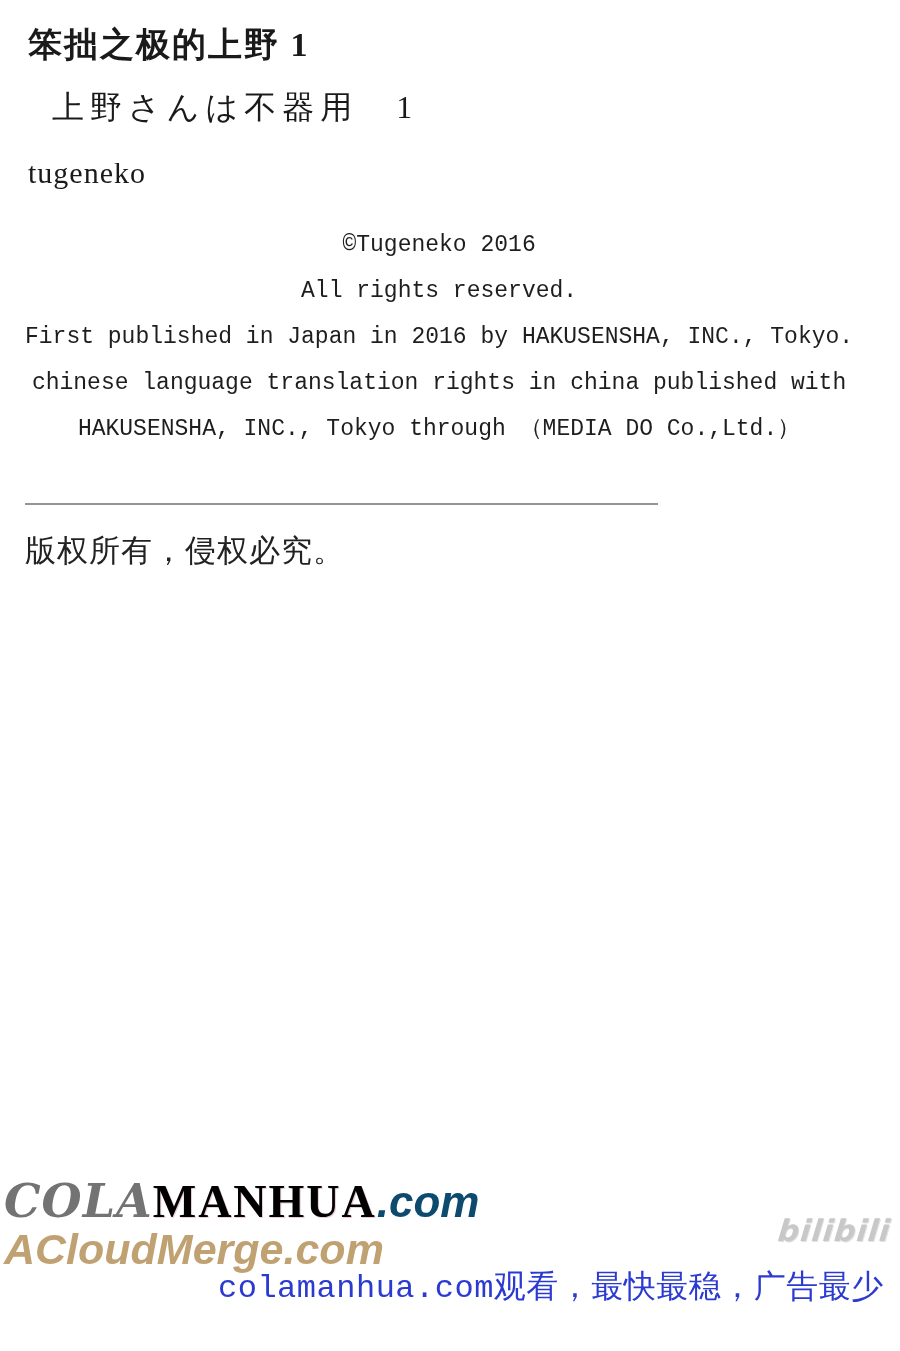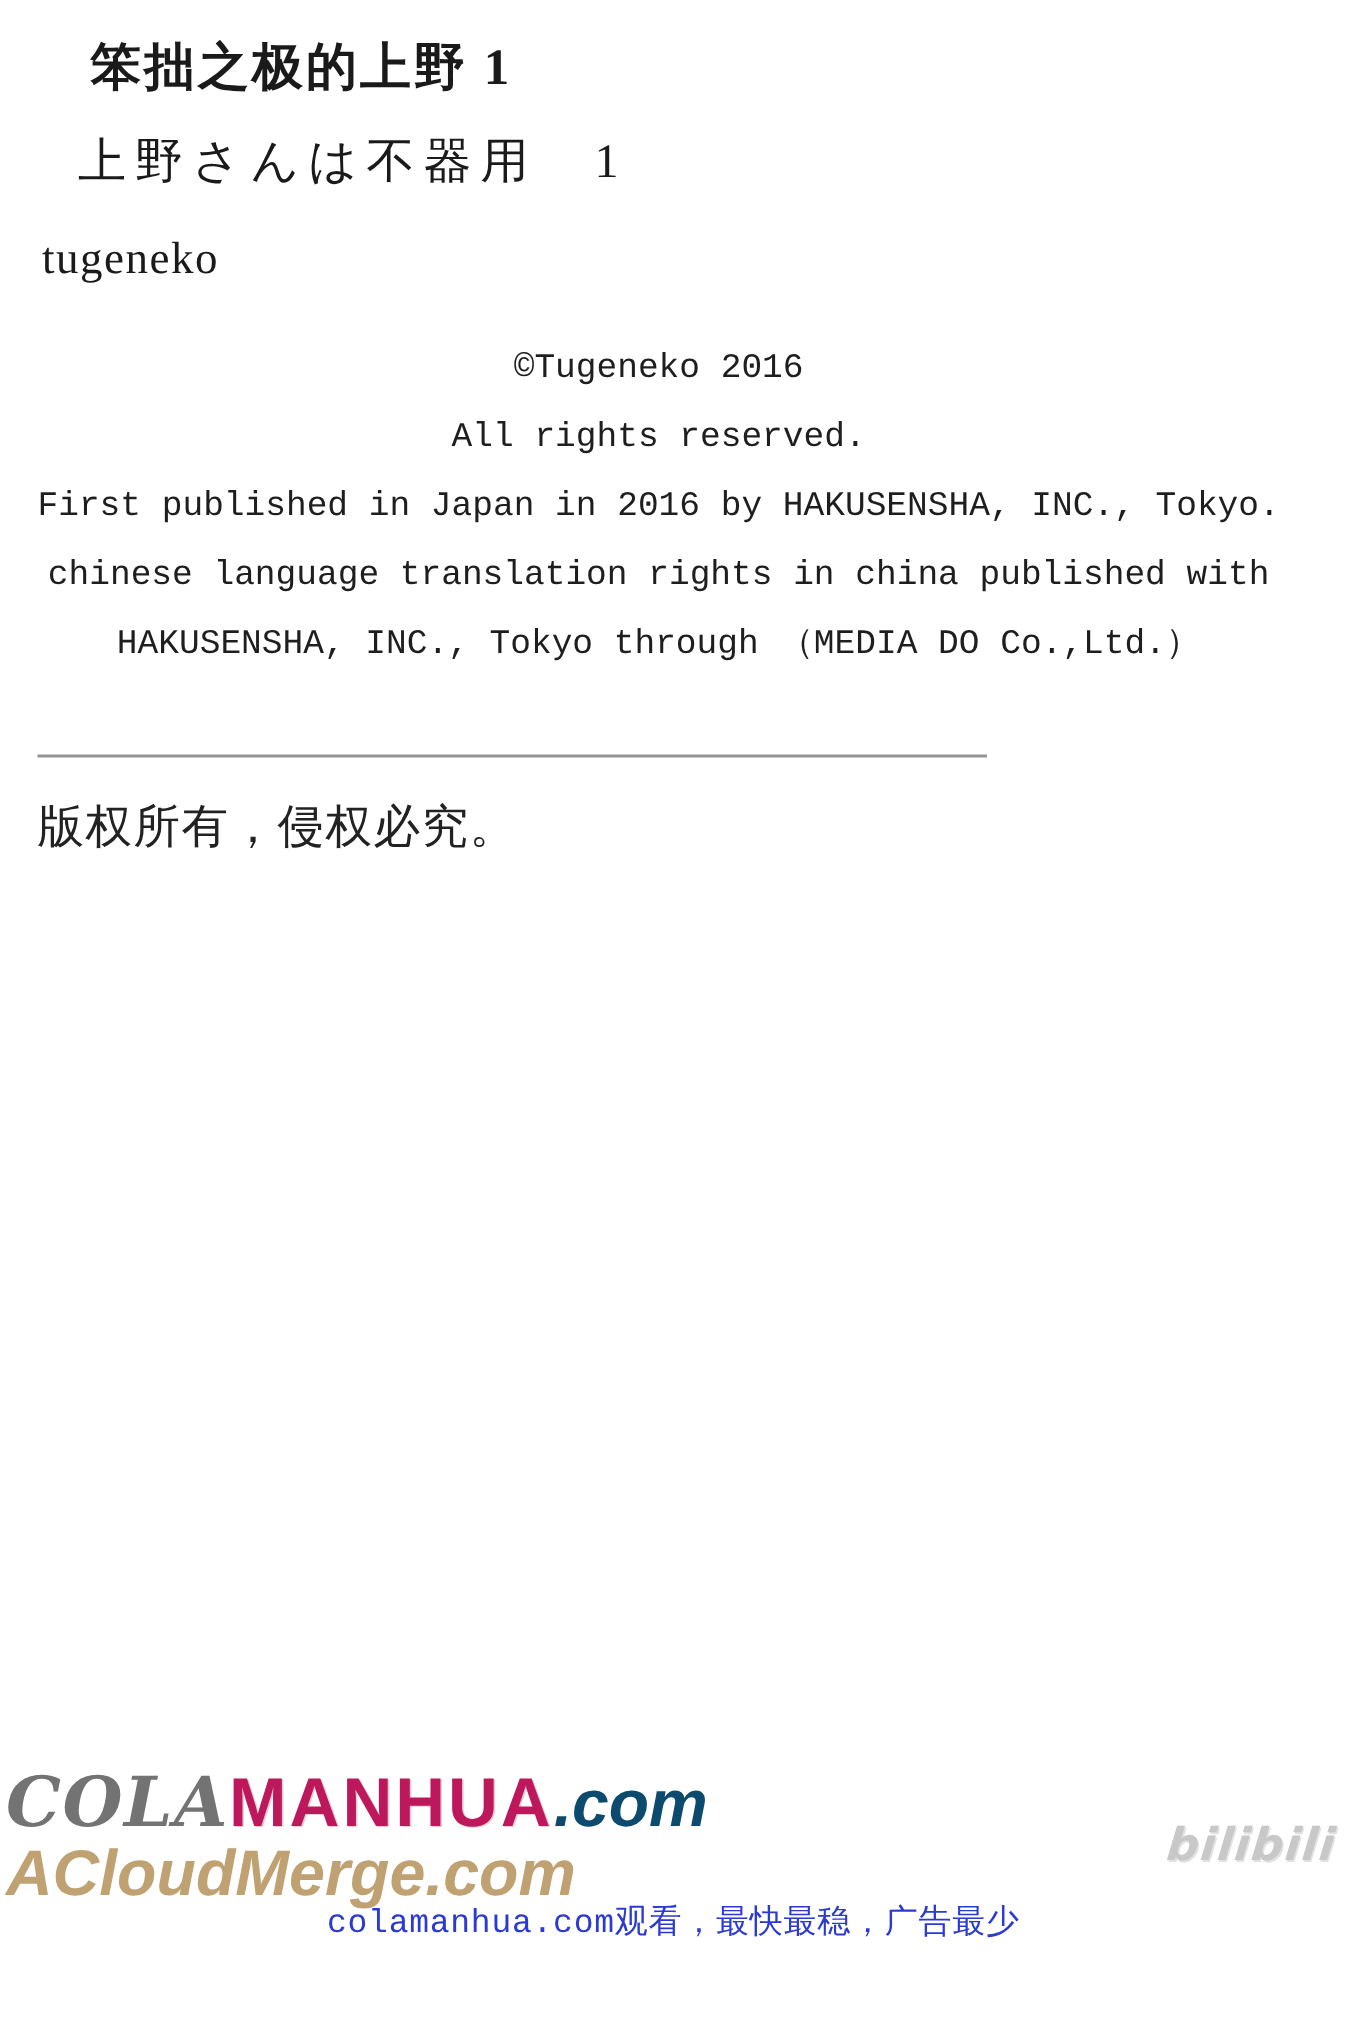--- a/index.html
+++ b/index.html
@@ -13,21 +13,21 @@
     position: relative;
     width: 900px; height: 1351px;
     background: #ffffff;
     color: #1a1a1a;
   }
 
   
   .title-cn {
     position: absolute; left: 28px; top: 22px;
     font-size: 34px; font-weight: bold;
-    letter-spacing: 2px; white-space: pre; margin-left: 32px;
+    letter-spacing: 2px; white-space: pre;
   }
   .title-jp {
     position: absolute; left: 28px; top: 86px;
     font-size: 32px; font-weight: normal;
     letter-spacing: 6px; white-space: pre; margin-left: 24px;
   }
   .author {
     position: absolute; left: 28px; top: 156px;
     font-size: 30px; letter-spacing: 1px;
   }
@@ -58,23 +58,23 @@
   .colamanhua-logo {
     position: absolute; left: 4px; top: 1178px;
     white-space: nowrap; line-height: 1;
   }
   .colamanhua-logo .part-cola {
     font-family: "DejaVu Serif", cursive, serif;
     font-style: italic; font-weight: bold;
     font-size: 46px; color: #737373; letter-spacing: 1px;
   }
   .colamanhua-logo .part-manhua {
-    font-family: Liberation Sans, sans-serif;
+    font-family: Liberation Serif, serif;
     font-weight: bold; font-size: 46px;
-    color: #be185d; letter-spacing: 2px;
+    color: #000000; letter-spacing: 2px;
     text-shadow: 1px 1px 0 #e9cdd1;
   }
   .colamanhua-logo .part-dotcom {
     font-family: "Liberation Sans", sans-serif;
     font-style: italic; font-weight: bold;
     font-size: 44px; color: #0c4a6e;
   }
   .acloudmerge-logo {
     position: absolute; left: 4px; top: 1228px;
     font-family: "Liberation Sans", "DejaVu Sans", sans-serif;
@@ -88,21 +88,21 @@
     font-weight: bold; font-style: italic;
     font-size: 30px; line-height: 1;
     color: #c8c8c8;
     letter-spacing: 1px;
     transform: skewX(-6deg);
     text-shadow: 1px 1px 0 #e2e2e2;
   }
   .promo-text {
     position: absolute; left: 218px; top: 1270px;
     font-family: "Liberation Mono", "DejaVu Sans Mono", monospace;
-    font-size: 22px; line-height: 1.2;
+    font-size: 32px; line-height: 1.2;
     color: #2b3ad0; letter-spacing: 0.5px;
     white-space: pre;
   }
 </style>
 </head>
 <body>
 
 <div class="page">
 
   <div class="title-cn">笨拙之极的上野 1</div>

